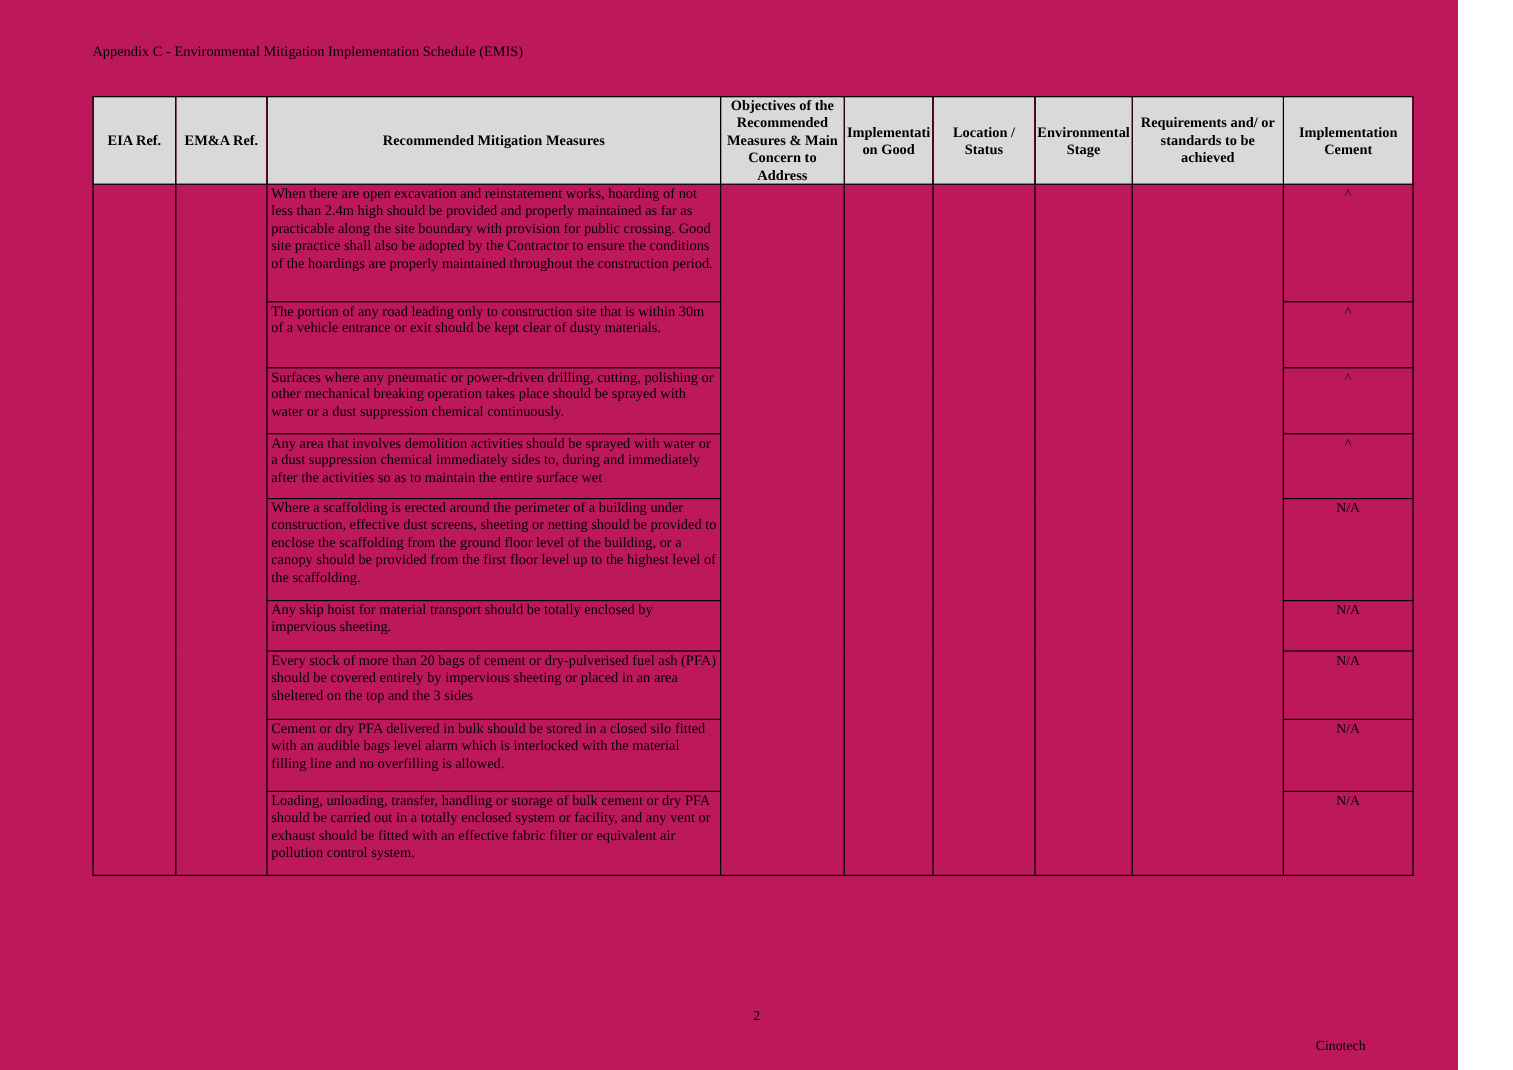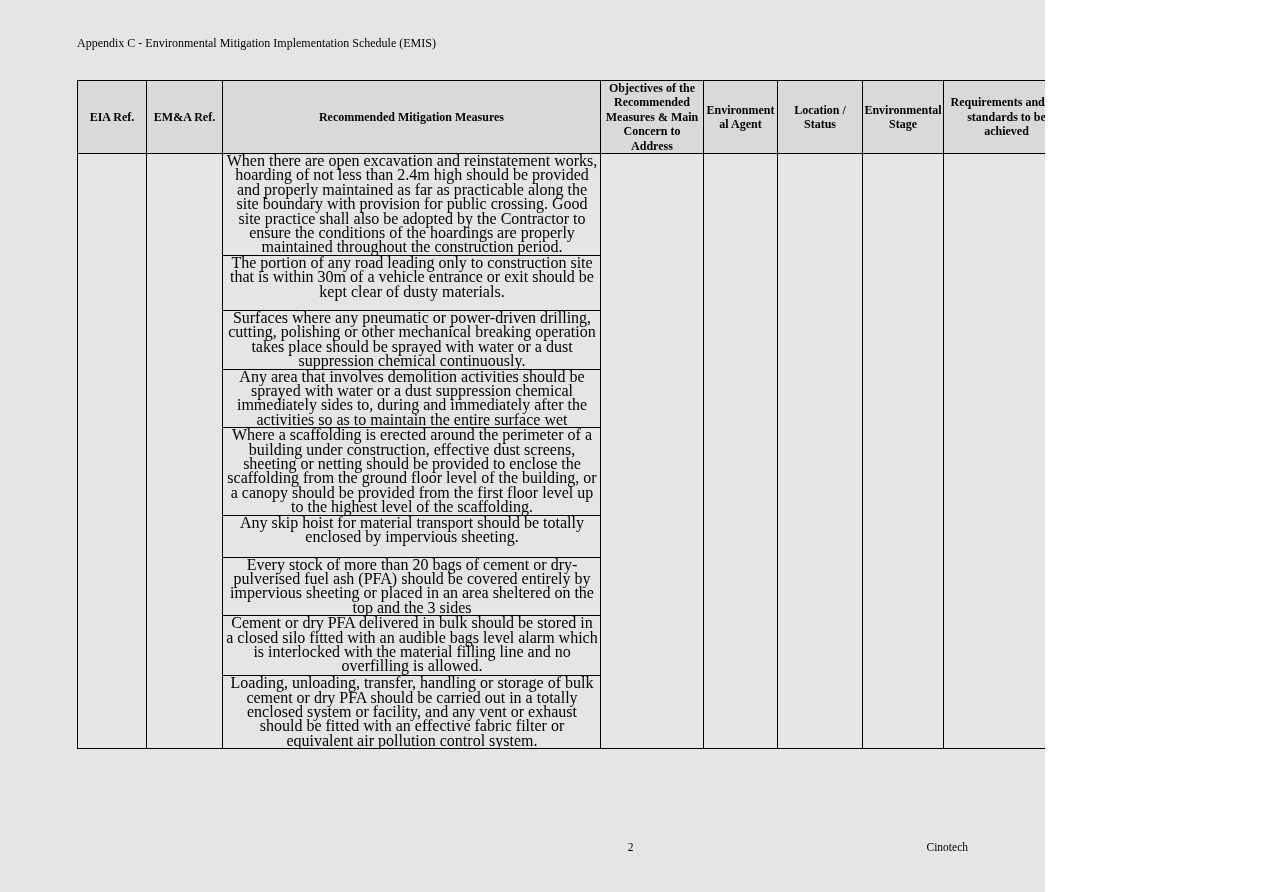--- a/index.html
+++ b/index.html
@@ -2,23 +2,23 @@
 <html style="--header-bg: #d9d9d9;"><head>
 <meta charset="utf-8">
 <style>
   html, body {
     margin: 0;
     padding: 0;
     background: #ffffff;
   }
   .page {
     position: relative;
-    width: 1045px;
+    width: 1215px;
     height: 892px;
-    background: #e5e5e5;
+    background: #be185d;
     font-family: "Liberation Serif", serif;
     color: #000000;
     overflow: hidden;
   }
   .doc-header {
     position: absolute;
     left: 77px;
     top: 36px;
     font-size: 12px;
     white-space: nowrap;
@@ -41,23 +41,23 @@
     font-weight: bold;
     font-size: 12px;
     line-height: 14.4px;
     vertical-align: middle;
     padding: 0 1px;
     overflow-wrap: break-word;
     word-wrap: break-word;
   }
   tr.head-row { height: 72px; }
   td.measure {
-    font-size: 16px;
+    font-size: 12px;
     line-height: 14.4px;
-    text-align: center;
+    text-align: left;
     vertical-align: top;
     padding: 0 2px 0 3px;
   }
   td.status {
     font-size: 11.5px;
     line-height: 13px;
     text-align: center;
     vertical-align: top;
     padding-top: 2px;
   }
@@ -67,21 +67,21 @@
   .footer-pagenum {
     position: absolute;
     top: 841px;
     left: 0;
     width: 1261px;
     text-align: center;
     font-size: 11.5px;
   }
   .footer-brand {
     position: absolute;
-    top: 841px;
+    top: 866px;
     right: 77px;
     font-size: 11.5px;
     text-align: right;
   }
 </style>
 </head>
 <body>
 
 <div class="page">
 
@@ -98,21 +98,21 @@
       <col style="width:81px">
       <col style="width:126px">
       <col style="width:108px">
     </colgroup>
     <thead>
       <tr class="head-row">
         <th>EIA Ref.</th>
         <th>EM&amp;A Ref.</th>
         <th>Recommended Mitigation Measures</th>
         <th>Objectives of the Recommended Measures &amp; Main Concern to Address</th>
-        <th>Environmental Agent</th>
+        <th>Implementation Good</th>
         <th>Location / Status</th>
         <th>Environmental Stage</th>
         <th>Requirements and/ or standards to be achieved</th>
         <th>Implementation Cement</th>
       </tr>
     </thead>
     <tbody>
       <tr style="height:98px">
         <td class="empty-col" rowspan="9"></td>
         <td class="empty-col" rowspan="9"></td>

